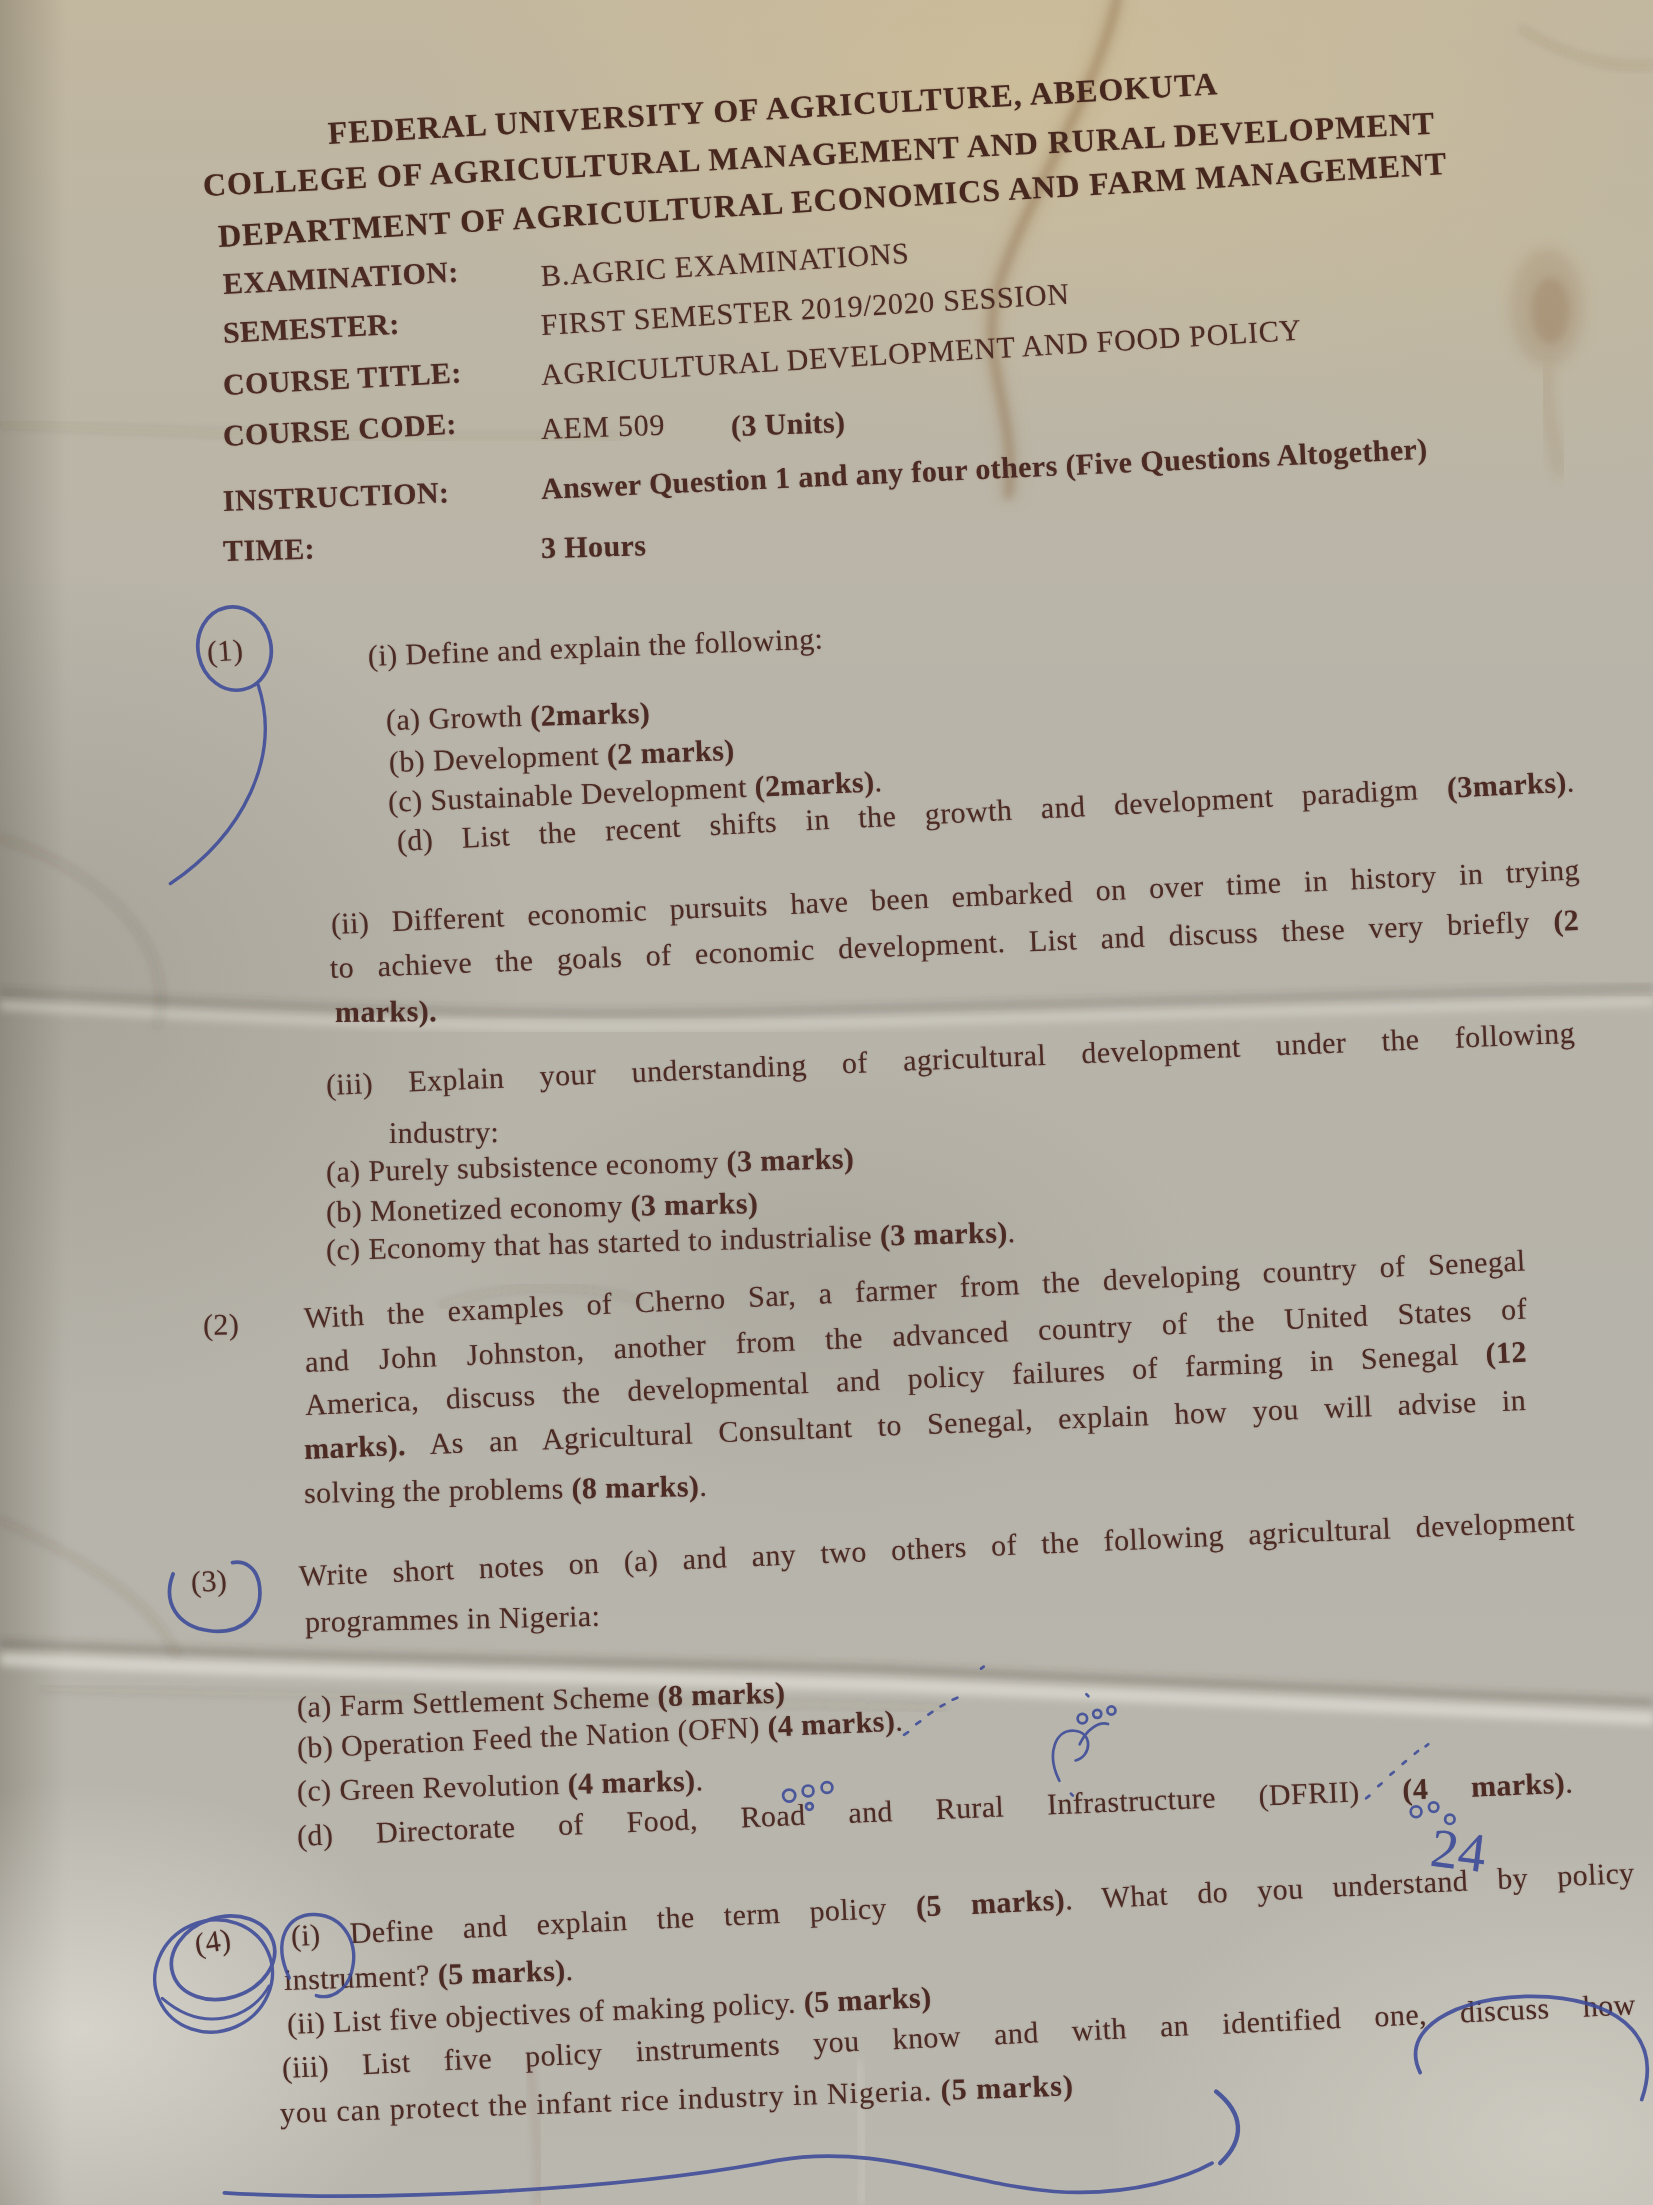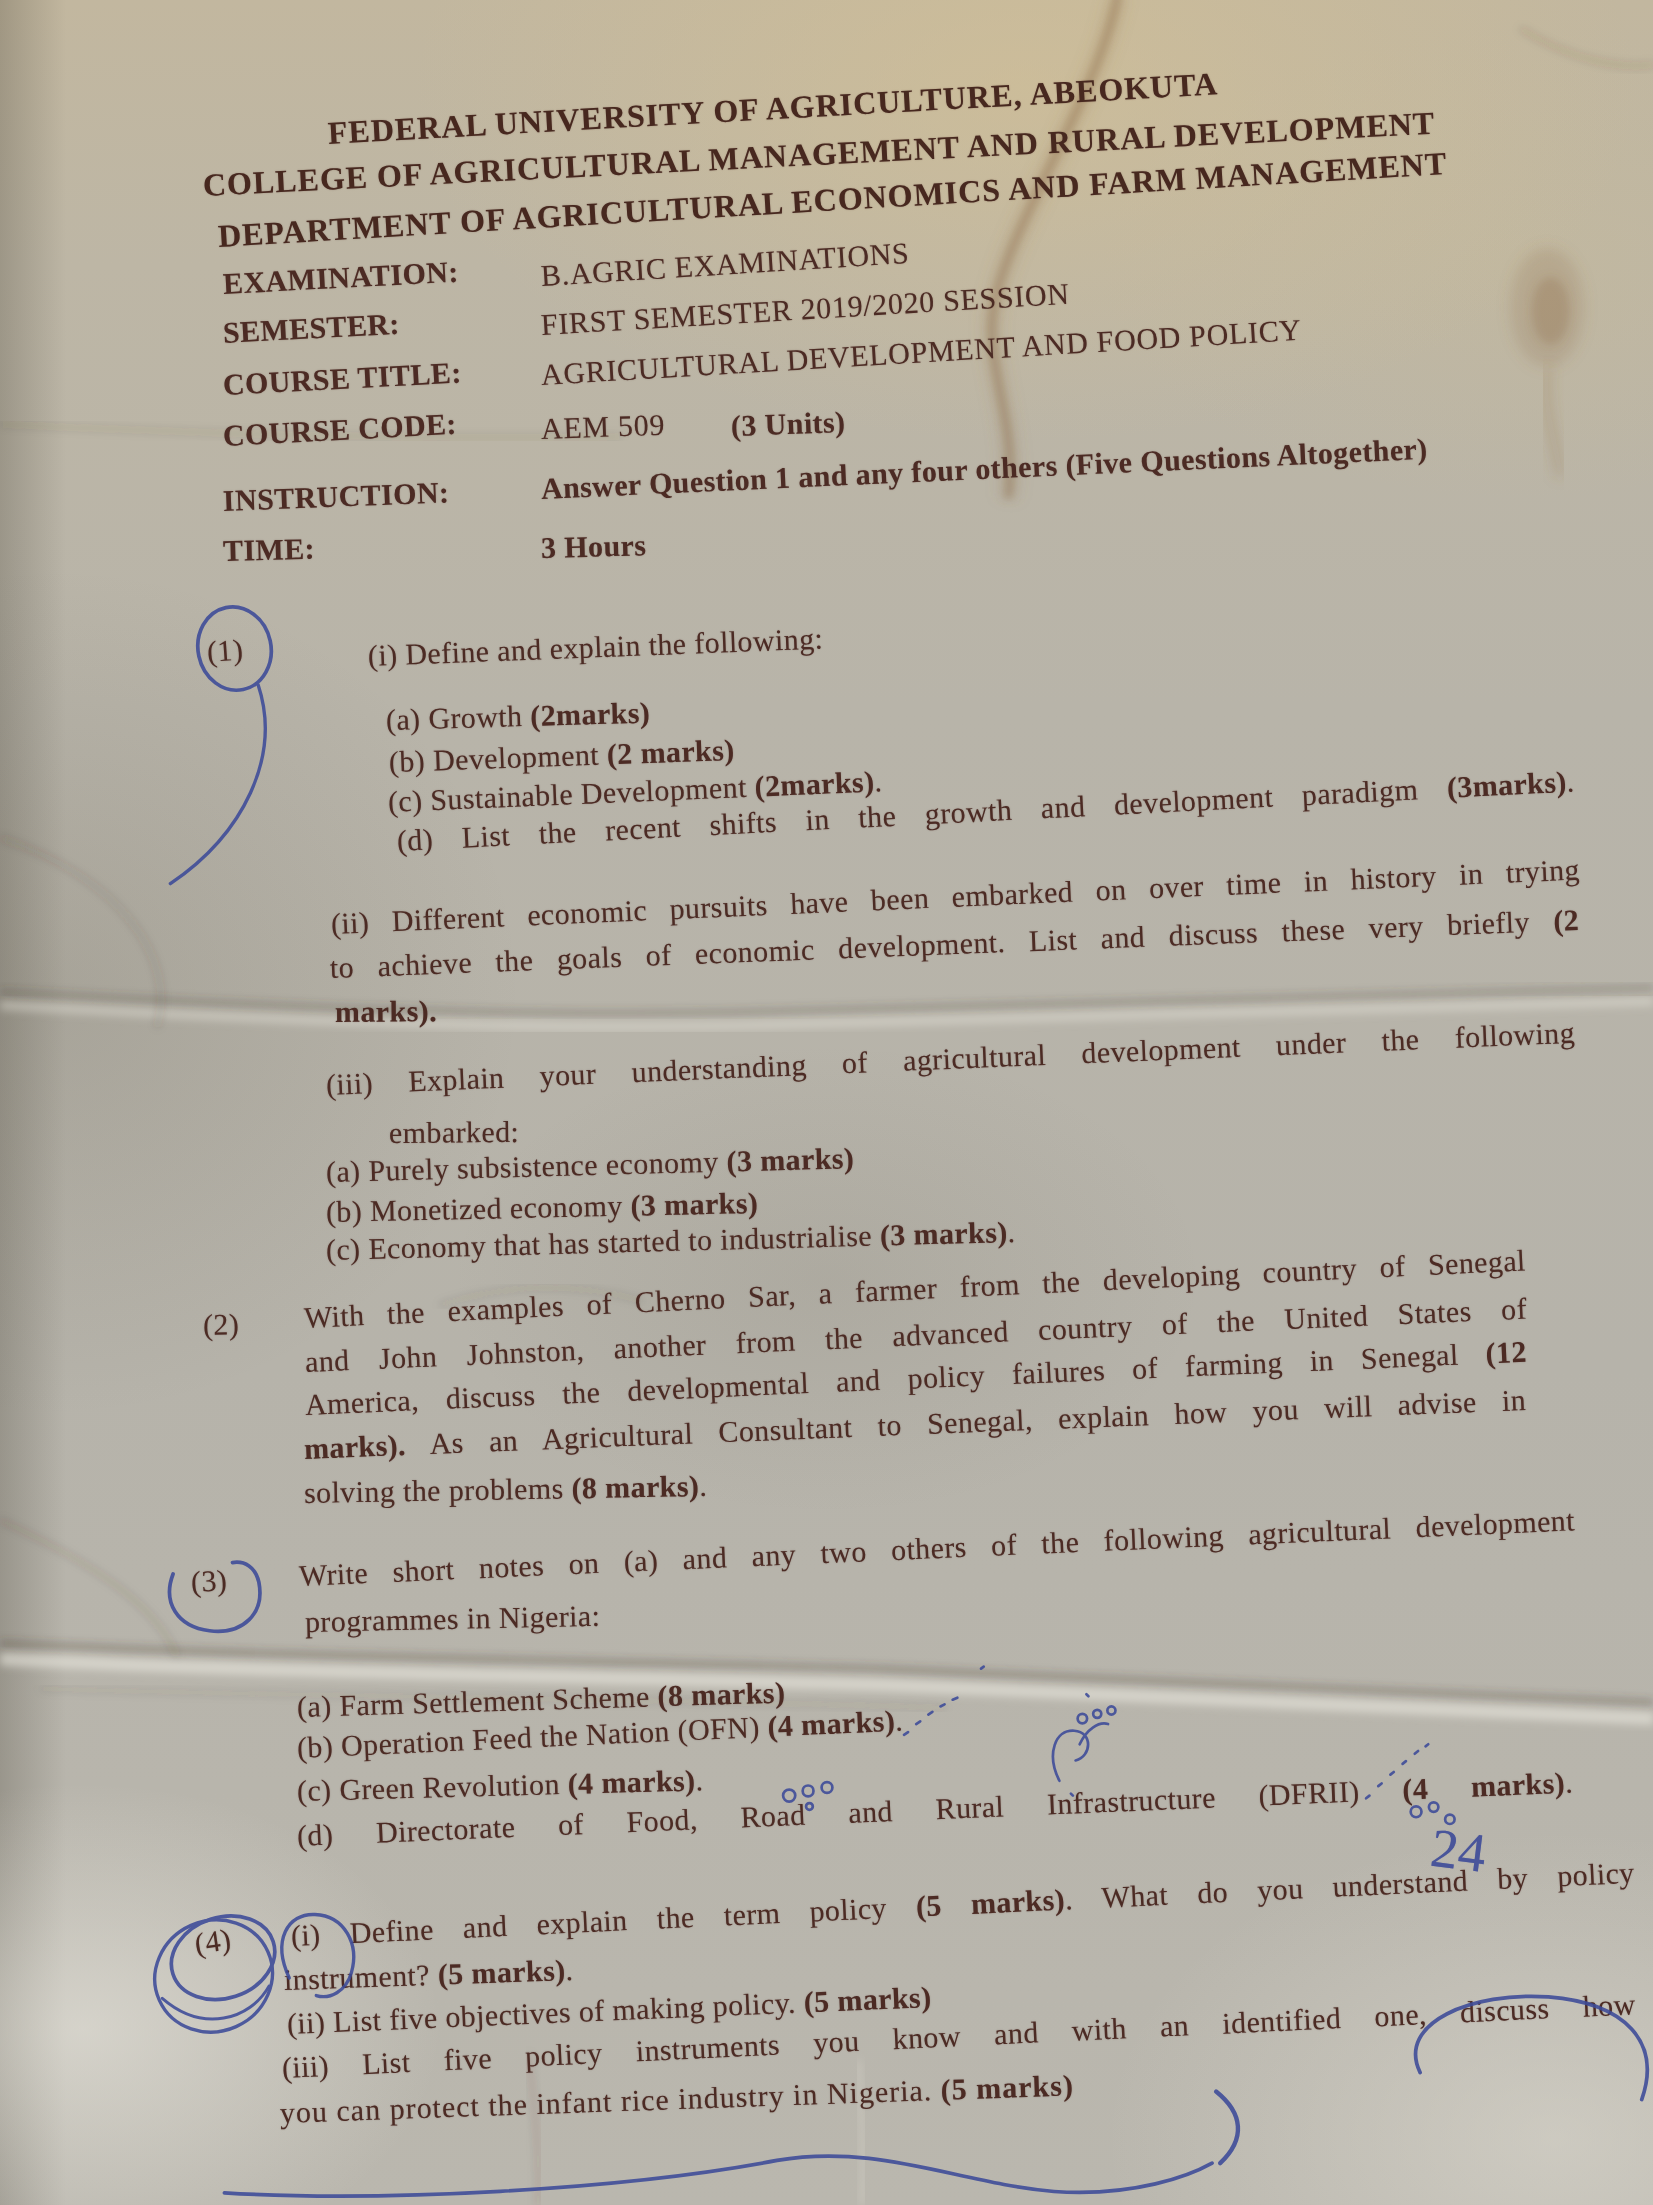--- a/index.html
+++ b/index.html
@@ -88,21 +88,21 @@
   <div class="ln qnum" style="left:207px;top:635px;transform:rotate(-4deg);">(1)</div>
   <div class="ln" style="left:368px;top:639px;transform:rotate(-2.2deg);">(i) Define and explain the following:</div>
   <div class="ln" style="left:386px;top:703px;transform:rotate(-1.6deg);">(a) Growth <b>(2marks)</b></div>
   <div class="ln" style="left:389px;top:745px;transform:rotate(-2deg);">(b) Development <b>(2 marks)</b></div>
   <div class="ln" style="left:388px;top:785px;transform:rotate(-2.4deg);">(c) Sustainable Development <b>(2marks)</b>.</div>
   <div class="ln just" style="left:397px;top:824px;width:1179px;transform:rotate(-2.9deg);">(d) List the recent shifts in the growth and development paradigm <b>(3marks)</b>.</div>
   <div class="ln just" style="left:331px;top:907px;width:1250px;transform:rotate(-2.5deg);">(ii) Different economic pursuits have been embarked on over time in history in trying</div>
   <div class="ln just" style="left:330px;top:951px;width:1250px;transform:rotate(-2.2deg);">to achieve the goals of economic development. List and discuss these very briefly <b>(2</b></div>
   <div class="ln" style="left:335px;top:995px;transform:rotate(-.5deg);"><b>marks).</b></div>
   <div class="ln just" style="left:326px;top:1068px;width:1250px;transform:rotate(-2.4deg);">(iii) Explain your understanding of agricultural development under the following</div>
-  <div class="ln" style="left:389px;top:1116px;transform:rotate(-.5deg);">embarked:</div>
+  <div class="ln" style="left:389px;top:1116px;transform:rotate(-.5deg);">industry:</div>
   <div class="ln" style="left:326px;top:1155px;transform:rotate(-1.5deg);">(a) Purely subsistence economy <b>(3 marks)</b></div>
   <div class="ln" style="left:326px;top:1195px;transform:rotate(-1.2deg);">(b) Monetized economy <b>(3 marks)</b></div>
   <div class="ln" style="left:326px;top:1233px;transform:rotate(-1.5deg);">(c) Economy that has started to industrialise <b>(3 marks)</b>.</div>
 
   <div class="ln qnum" style="left:203px;top:1308px;transform:rotate(-1deg);">(2)</div>
   <div class="ln just" style="left:304px;top:1301px;width:1223px;transform:rotate(-2.7deg);">With the examples of Cherno Sar, a farmer from the developing country of Senegal</div>
   <div class="ln just" style="left:305px;top:1345px;width:1223px;transform:rotate(-2.5deg);">and John Johnston, another from the advanced country of the United States of</div>
   <div class="ln just" style="left:305px;top:1388px;width:1223px;transform:rotate(-2.5deg);">America, discuss the developmental and policy failures of farming in Senegal <b>(12</b></div>
   <div class="ln just" style="left:304px;top:1432px;width:1223px;transform:rotate(-2.3deg);"><b>marks).</b> As an Agricultural Consultant to Senegal, explain how you will advise in</div>
   <div class="ln" style="left:304px;top:1476px;transform:rotate(-1deg);">solving the problems <b>(8 marks)</b>.</div>

